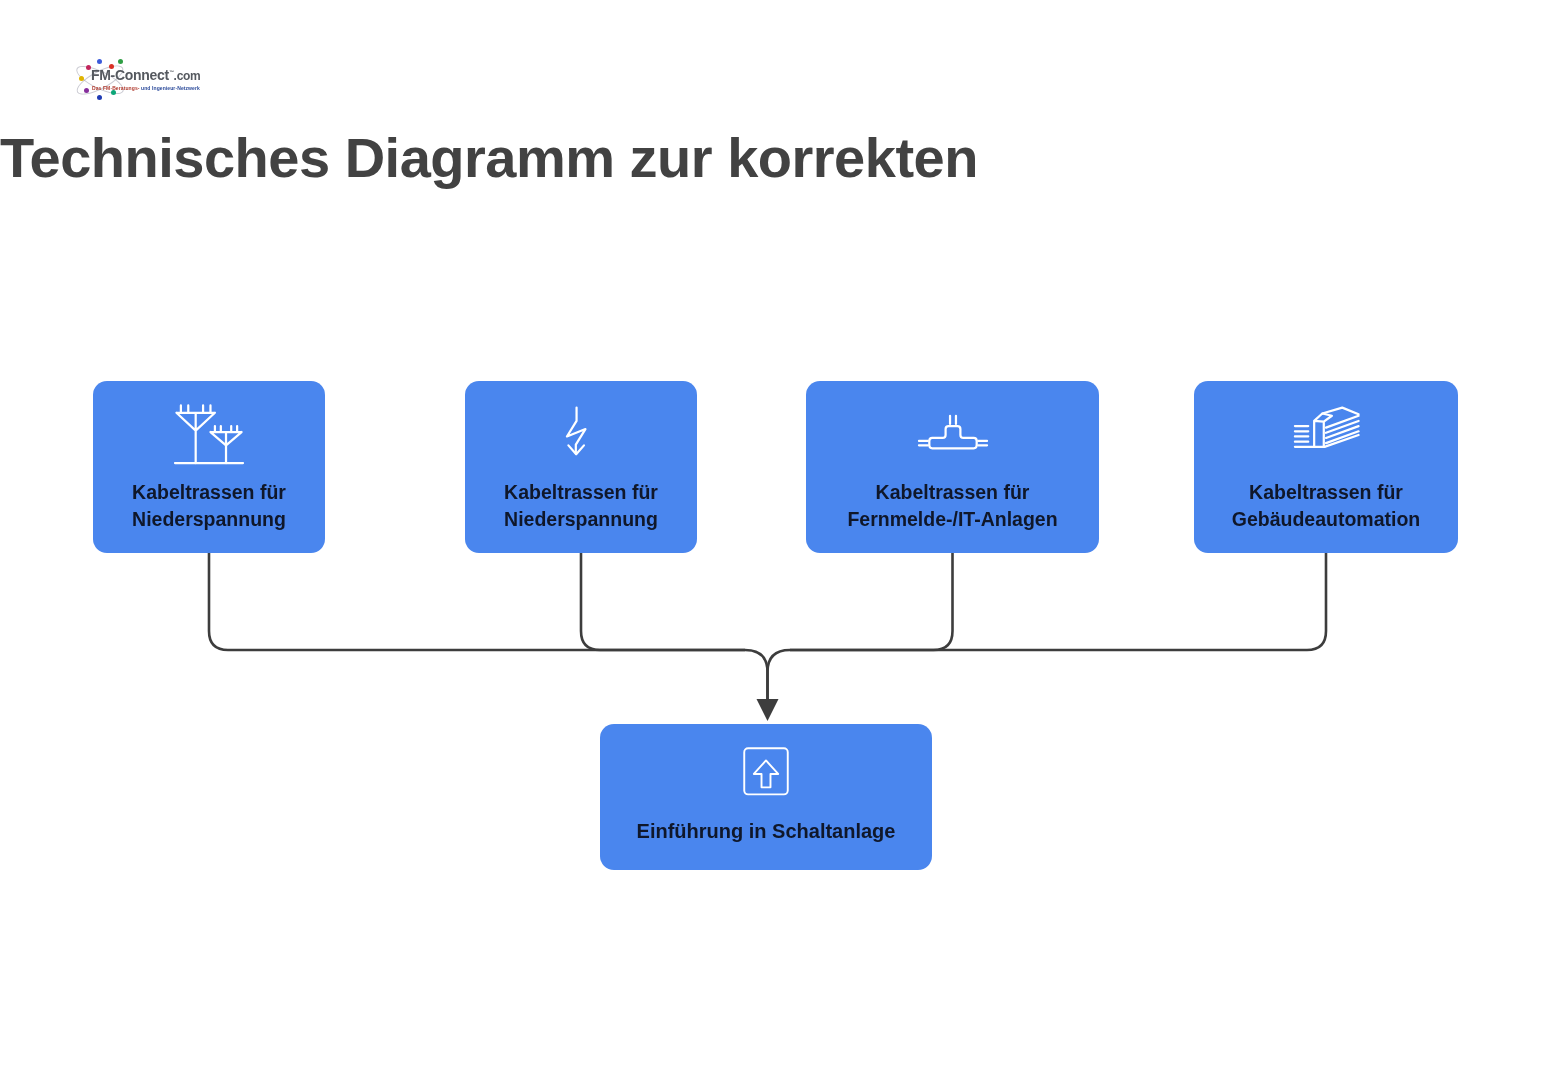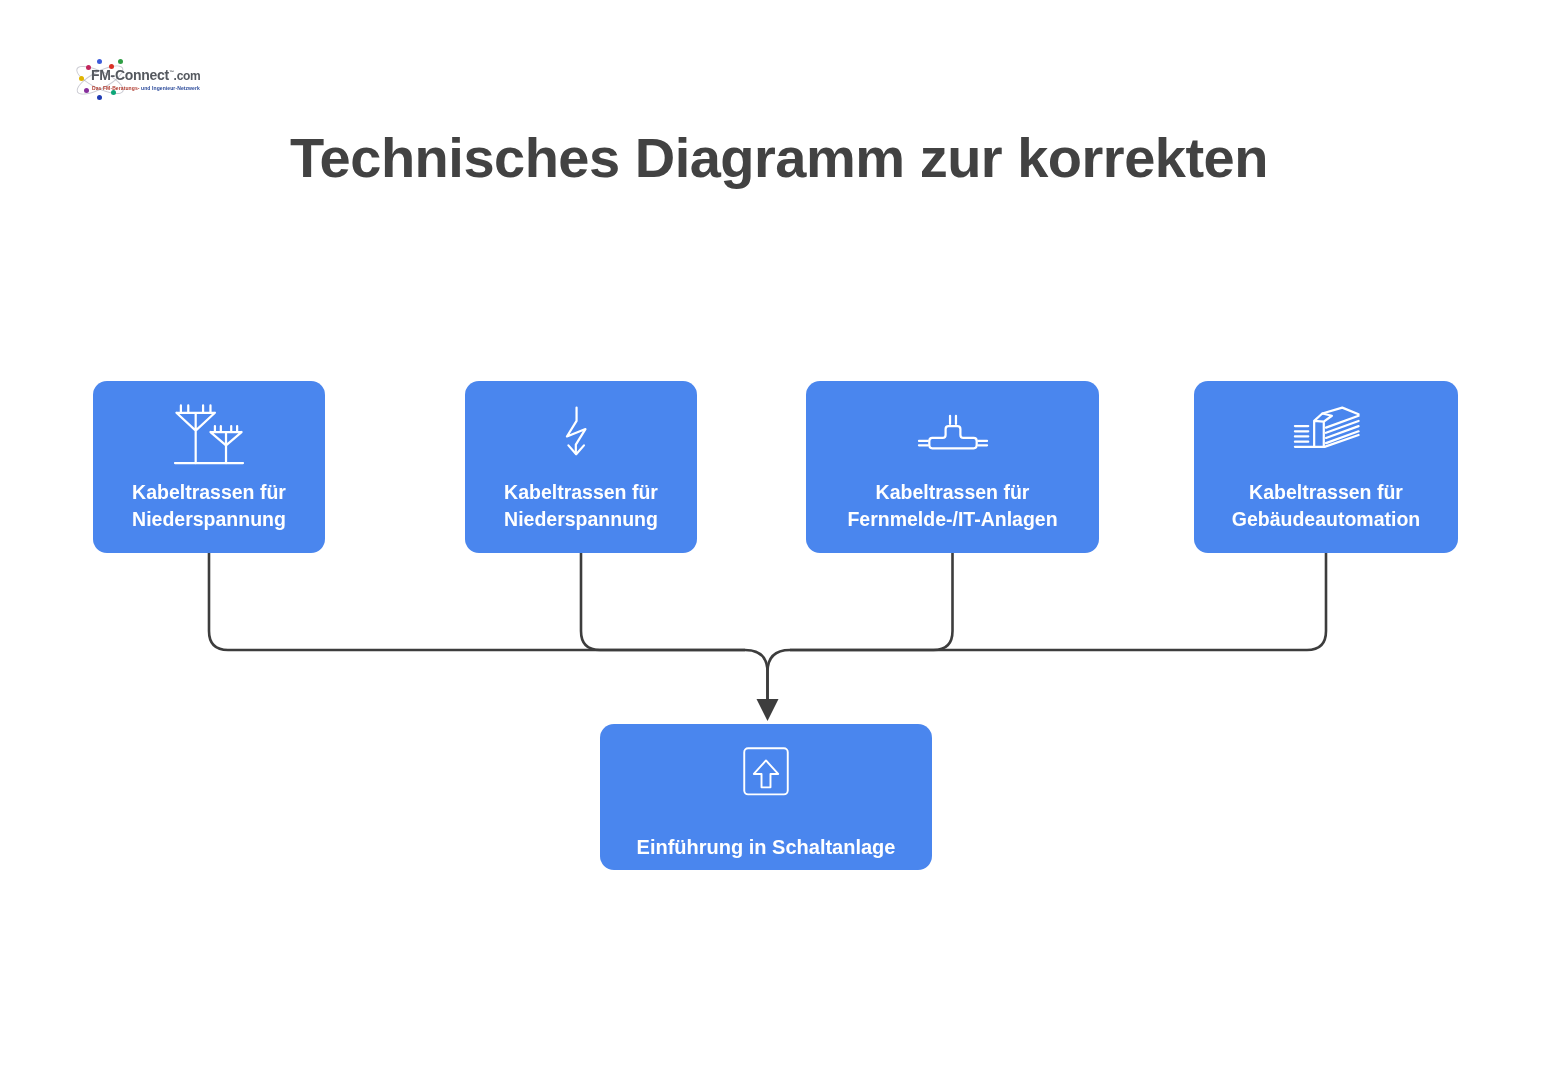--- a/index.html
+++ b/index.html
@@ -6,48 +6,48 @@
   body {
     width:1558px; height:1070px; background:#ffffff;
     font-family:"Liberation Sans", sans-serif;
     position:relative; overflow:hidden;
   }
   .canvas { position:absolute; inset:0; }
 
   
   .title {
     position:absolute; top:120px; left:0; width:100%;
-    text-align:center; font-weight:bold; font-size:56px;
+    text-align:left; font-weight:bold; font-size:56px;
     line-height:1.36; color:#424242; letter-spacing:-0.5px;
   }
 
   
   #connector-svg { position:absolute; left:0; top:0; pointer-events:none; }
   #connector-svg path.connector { fill:none; stroke:currentColor; stroke-width:2.6px; }
   #connector-svg polygon.arrowhead { fill:currentColor; stroke:none; }
 
   
   .node {
     position:absolute; box-sizing:border-box;
-    background:#4a86ee; border-radius:14px; color:#ffffff;
+    background:#4a86ee; border-radius:14px; color:#0f172a;
     display:flex; flex-direction:column; align-items:center;
     padding-top:17px;
   }
   #node-1 { left:93px;  top:381px; width:232px; height:172px; }
   #node-2 { left:465px; top:381px; width:232px; height:172px; }
   #node-3 { left:806px; top:381px; width:293px; height:172px; }
   #node-4 { left:1194px;top:381px; width:264px; height:172px; }
   #node-target { left:600px; top:724px; width:332px; height:146px; padding-top:16px; }
 
   .node .icon { display:block; flex:0 0 auto; }
   .node .label {
     margin-top:7px; font-weight:bold; font-size:19.5px;
     line-height:1.38; text-align:center; white-space:nowrap;
   }
-  #node-target .label { margin-top:30px; font-size:20px; }
+  #node-target .label { margin-top:14px; font-size:20px; }
 
   .icon path, .icon rect, .icon line {
     fill:none; stroke:#ffffff; stroke-width:3;
     stroke-linecap:round; stroke-linejoin:round;
   }
 
   
   .logo { position:absolute; left:74px; top:56px; width:120px; height:52px; font-weight:bold; }
   .logo .orbit {
     position:absolute; border:1px solid rgba(150,150,165,0.5);

